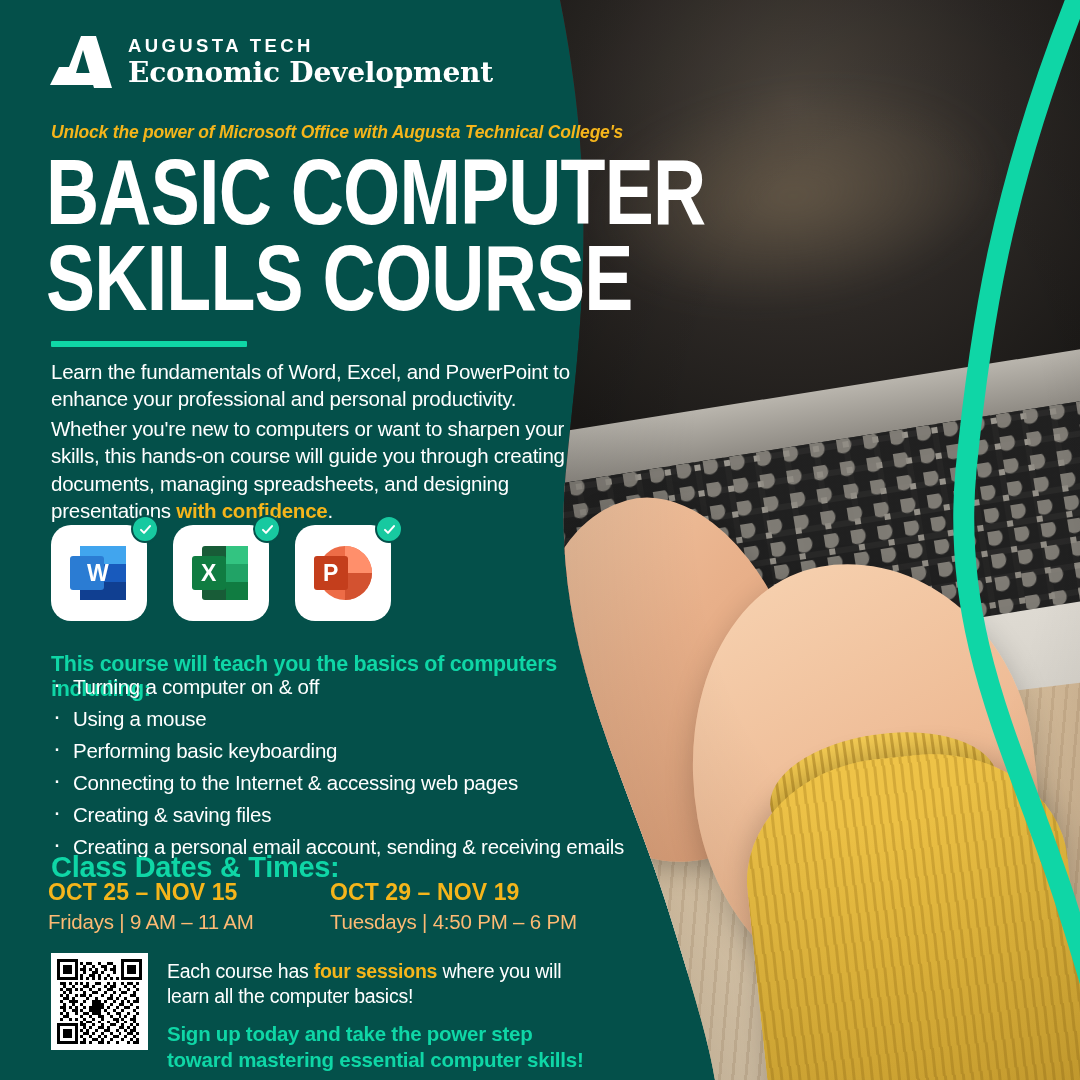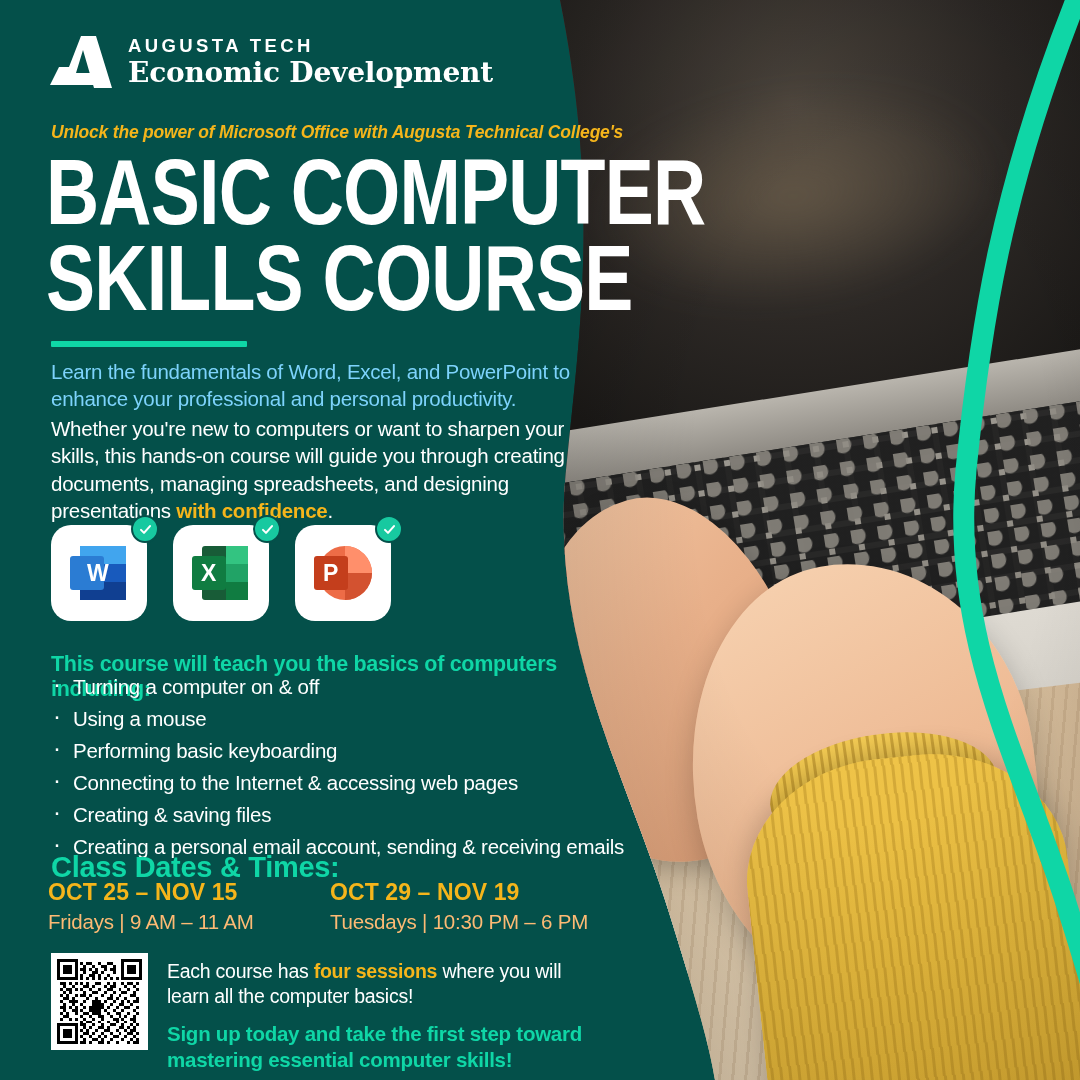--- a/index.html
+++ b/index.html
@@ -175,21 +175,21 @@
   .headline div{ white-space:nowrap; }
 
   .rule{
     position:absolute; left:51px; top:341px;
     width:196px; height:6px; background:#0fd6a6; border-radius:1px;
   }
 
   
   .body1{
     position:absolute; left:51px; top:358px; width:560px;
-    color:#7dd3fc; font-size:20.5px; line-height:1.33; letter-spacing:-0.25px;
+    color:#ffffff; font-size:20.5px; line-height:1.33; letter-spacing:-0.25px;
   }
   .body2{
     position:absolute; left:51px; top:415px; width:545px;
     color:#ffffff; font-size:20.5px; line-height:1.33; letter-spacing:-0.25px;
   }
   .gold{ color:#f5b51b; font-weight:700; }
 
   
   .apps{
     position:absolute; left:51px; top:525px;
@@ -379,21 +379,21 @@
       <li>Creating a personal email account, sending &amp; receiving emails</li>
     </ul>
 
     <div class="dates-head">Class Dates &amp; Times:</div>
     <div class="date-col-1">
       <div class="date-range">OCT 25 – NOV 15</div>
       <div class="date-when">Fridays | 9 AM – 11 AM</div>
     </div>
     <div class="date-col-2">
       <div class="date-range">OCT 29 – NOV 19</div>
-      <div class="date-when">Tuesdays | 10:30 PM – 6 PM</div>
+      <div class="date-when">Tuesdays | 4:50 PM – 6 PM</div>
     </div>
 
     <div class="qr">
       <svg class="qr-grid" viewBox="0 0 29 29" shape-rendering="crispEdges">
         <rect width="29" height="29" fill="#ffffff"></rect>
         <g fill="#000000">
 
           <rect x="0" y="0" width="7" height="1"></rect>
             <rect x="0" y="6" width="7" height="1"></rect>
           <rect x="0" y="0" width="1" height="7"></rect>
@@ -615,17 +615,17 @@
           <rect x="11" y="16" width="5" height="1"></rect>
           <rect x="11" y="17" width="4" height="1"></rect>
           <rect x="12" y="18" width="1" height="1"></rect>
           <rect x="14" y="18" width="1" height="1"></rect>
         </g>
       </svg>
     </div>
 
     <div class="qr-text">
       <p class="qr-p1"><span>Each course has </span><span class="gold">four sessions</span><span> where you will learn all the computer basics!</span></p>
-      <p class="qr-p2">Sign up today and take the first step toward mastering essential computer skills!</p>
+      <p class="qr-p2">Sign up today and take the power step toward mastering essential computer skills!</p>
     </div>
 
   </div>
 </div>
 
 </body></html>

